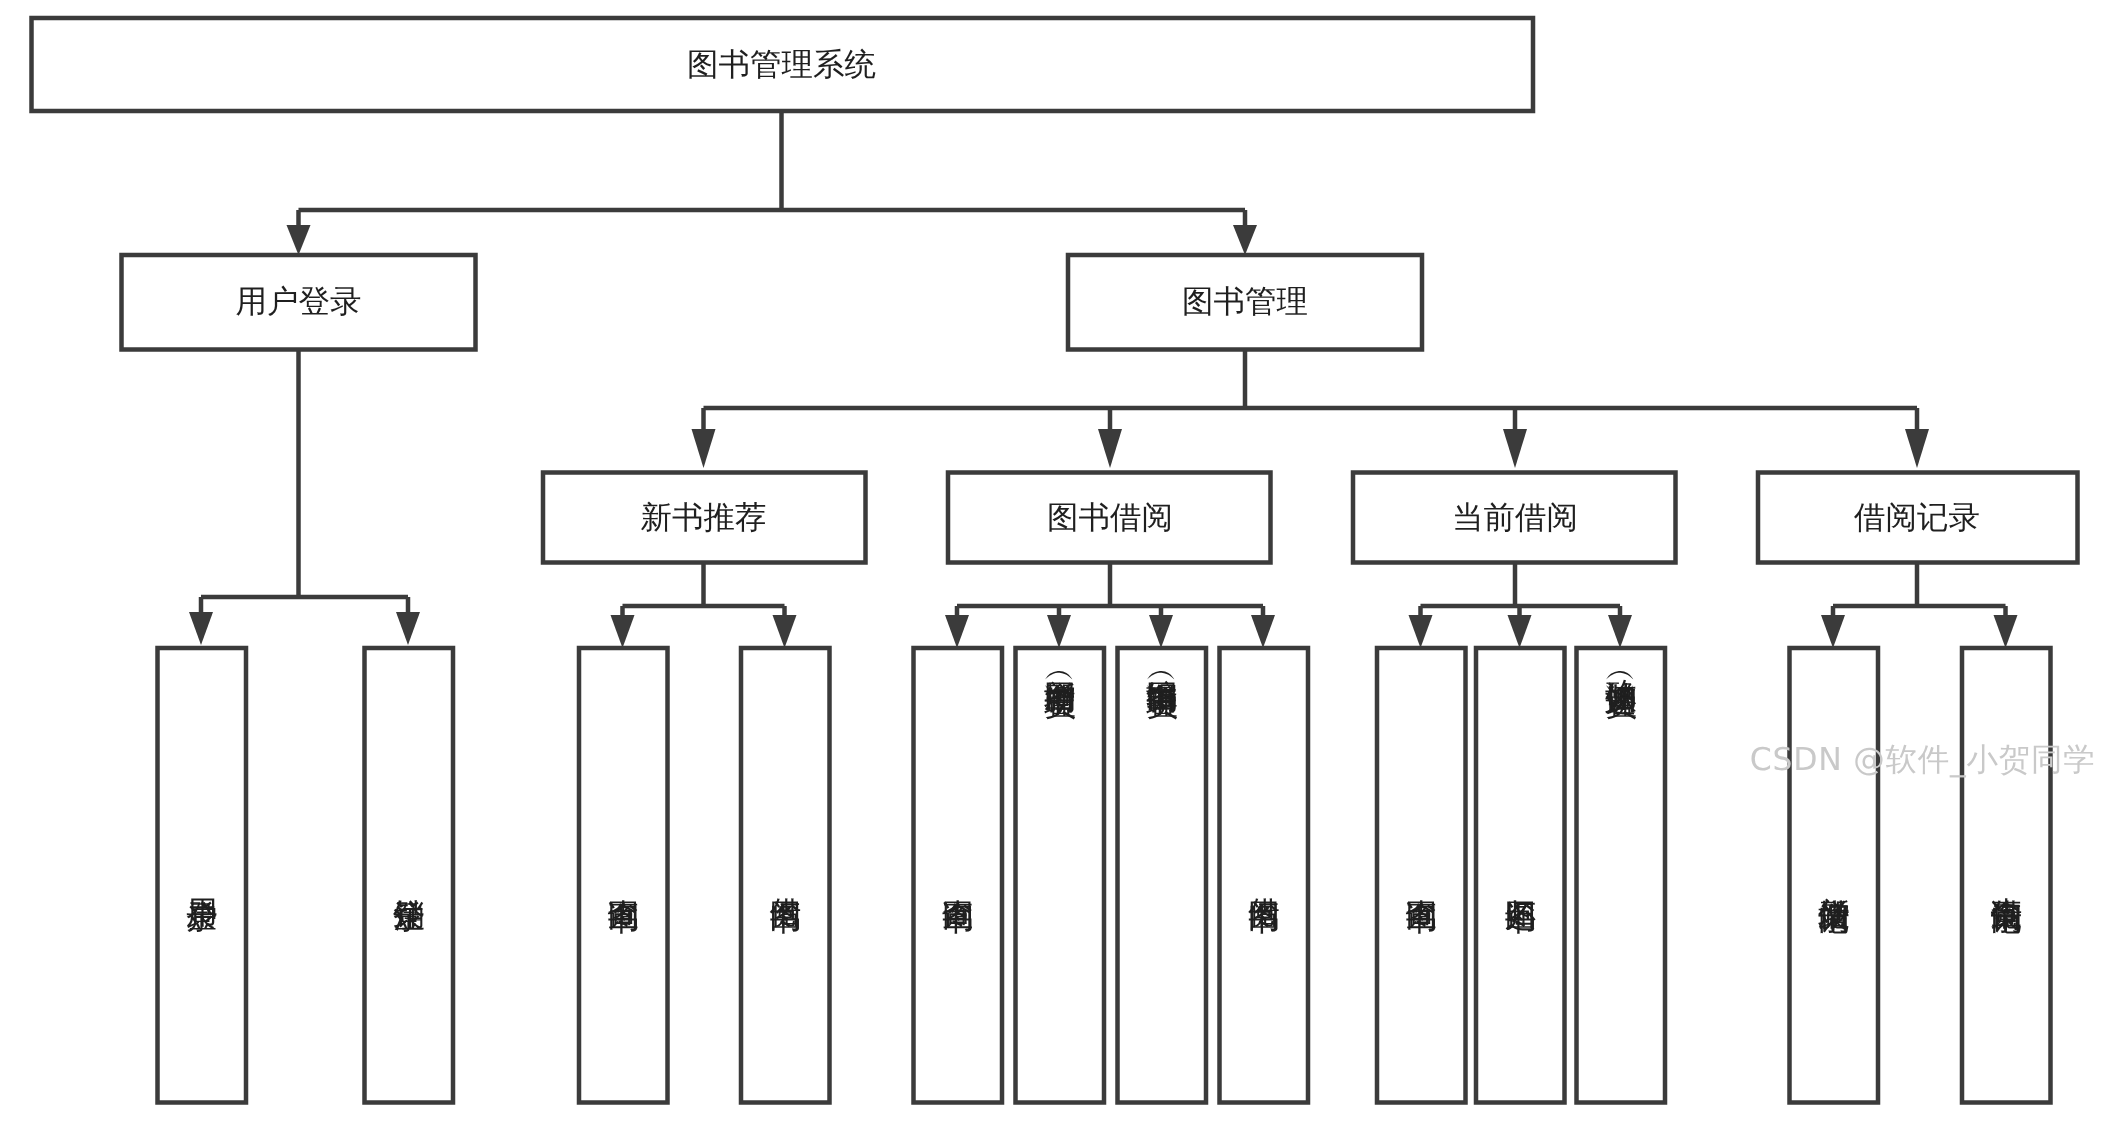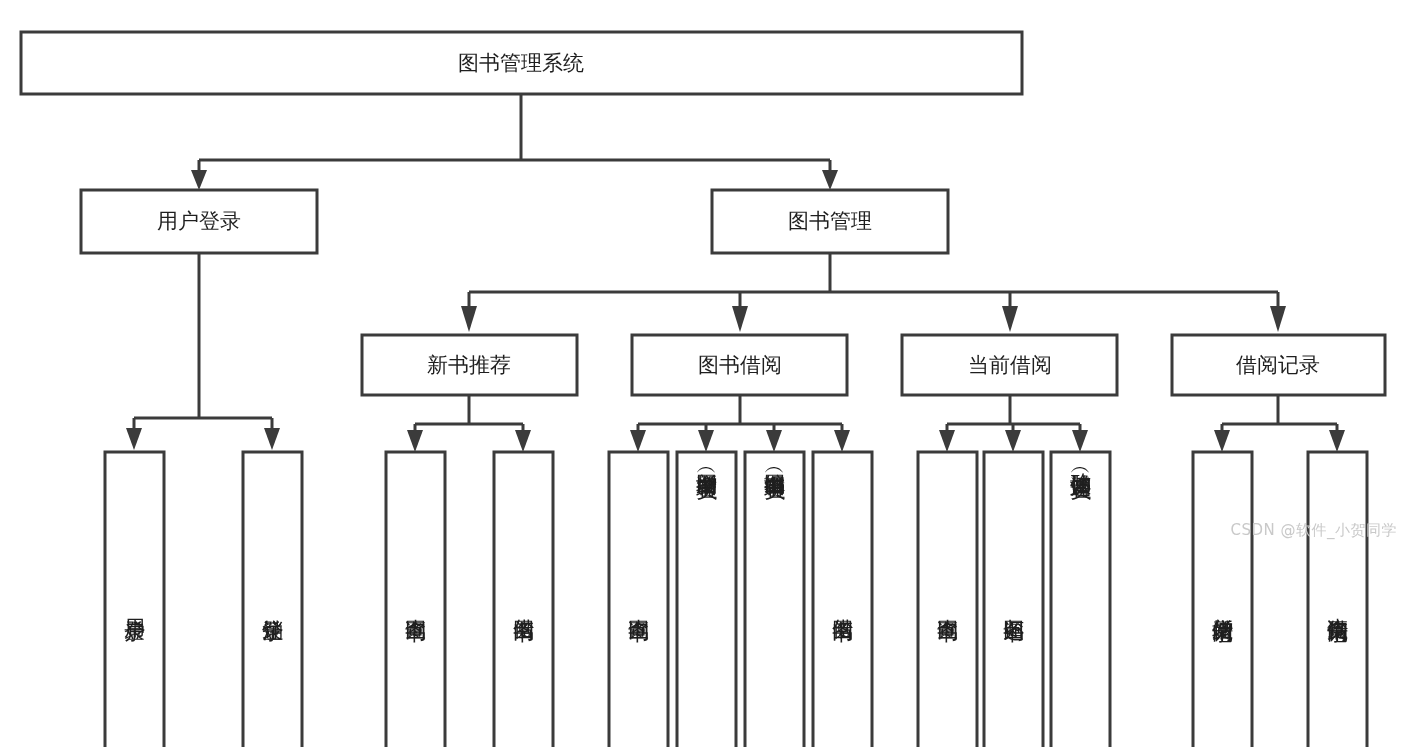--- a/index.html
+++ b/index.html
@@ -11,21 +11,20 @@
     width: 1405px;
     height: 747px;
     font-family: "DejaVu Sans", "Liberation Sans", sans-serif;
     overflow: hidden;
     position: relative;
   }
   #diagram-root {
     position: relative;
     width: 1405px;
     height: 526px;
-    margin-top: 20px;
   }
   svg.flowchart {
     position: absolute;
     top: 0;
     left: 0;
     width: 1405px;
     height: 747px;
     display: block;
   }
   .node-box {
@@ -65,21 +64,21 @@
     pointer-events: none;
     display: flex;
     align-items: center;
     justify-content: flex-start;
   }
   .watermark {
     position: absolute;
     right: 8px;
     bottom: 6px;
     font-family: "DejaVu Sans", "Liberation Sans", sans-serif;
-    font-size: 15px;
+    font-size: 21px;
     color: #c9c9c9;
     letter-spacing: 0.5px;
     user-select: none;
     white-space: nowrap;
   }
 </style>
 </head>
 <body>
 
 <div id="diagram-root">

